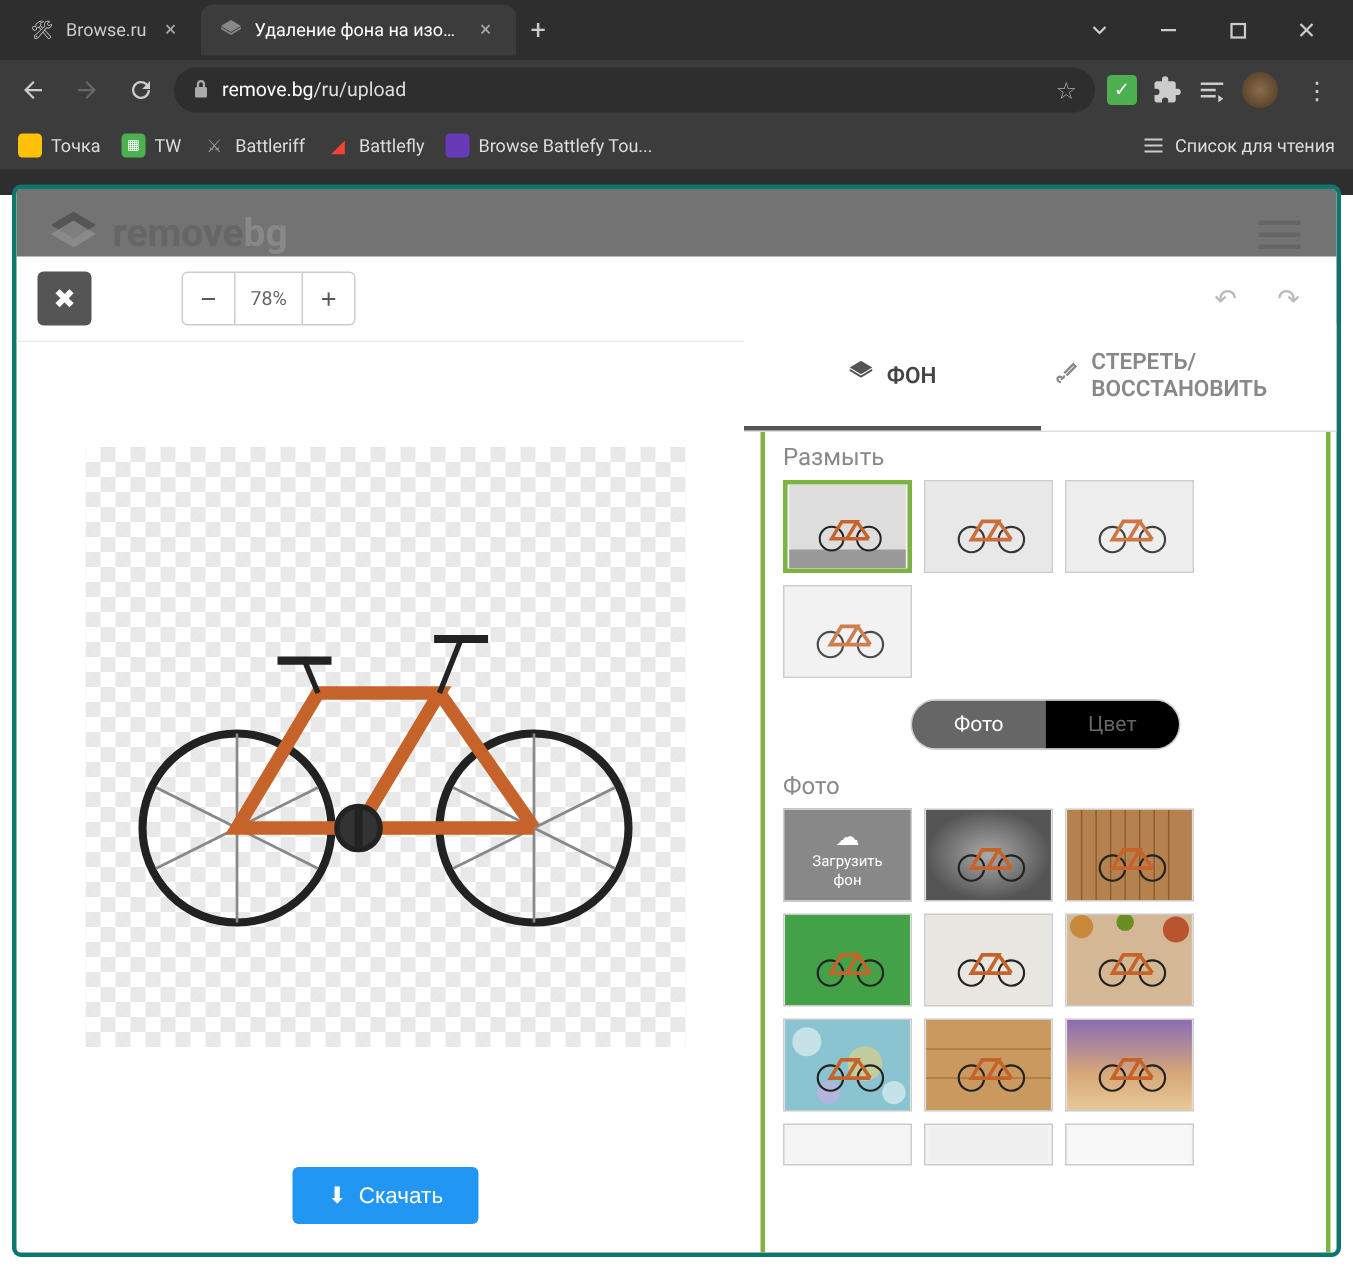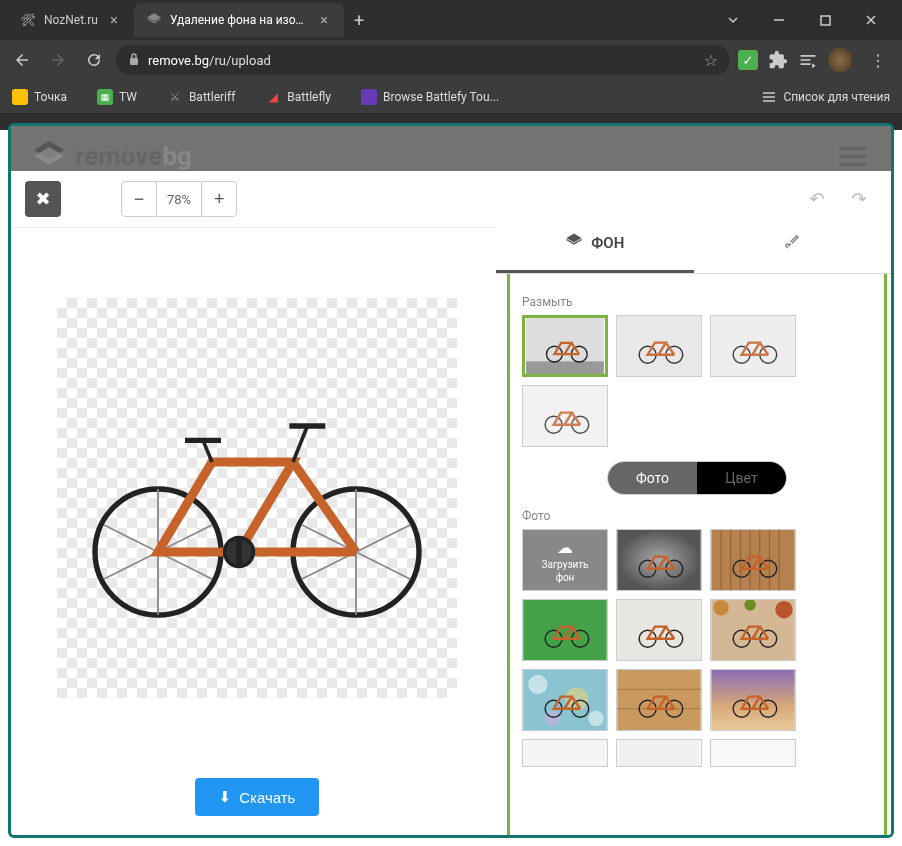--- a/index.html
+++ b/index.html
@@ -26,21 +26,21 @@
     .url .domain { color: #fff; }
     .star-icon { color: #aaa; cursor: pointer; }
     .ext-icons { display: flex; gap: 10px; align-items: center; }
     .ext-icon { width: 20px; height: 20px; cursor: pointer; }
     .checkmark-ext { background: #4caf50; border-radius: 3px; color: #fff; display: flex; align-items: center; justify-content: center; font-size: 13px; }
     .puzzle-ext { color: #ccc; }
     .list-ext { color: #ccc; }
     .avatar { width: 24px; height: 24px; border-radius: 50%; background: radial-gradient(circle, #8a6d4a, #4a3520); }
     .menu-dots { color: #ccc; padding: 0 8px; cursor: pointer; }
     
-    .bookmarks-bar { display: flex; align-items: center; height: 34px; padding: 0 12px; gap: 30px; background: #3c3c3c; border-bottom: 1px solid #2a2a2a; }
+    .bookmarks-bar { display: flex; align-items: center; height: 34px; padding: 0 12px; gap: 14px; background: #3c3c3c; border-bottom: 1px solid #2a2a2a; }
     .bookmark { display: flex; align-items: center; gap: 6px; font-size: 12px; color: #ddd; cursor: pointer; }
     .bookmark-icon { width: 16px; height: 16px; display: flex; align-items: center; justify-content: center; border-radius: 3px; flex-shrink: 0; }
     .reading-list { margin-left: auto; }
     
     
     .page { position: absolute; top: 115px; left: 0; right: 0; bottom: 0; background: #fff; border: 3px solid #0f766e; border-radius: 6px; margin: 8px; overflow: hidden; }
     .page-bg { position: absolute; inset: 0; background: rgba(0,0,0,0.55); }
     
     .brand-header { display: flex; align-items: center; padding: 12px 20px; gap: 12px; position: relative; }
     .brand-logo { display: flex; align-items: center; gap: 8px; }
@@ -80,21 +80,21 @@
       background-size: 20px 20px;
       background-position: 0 0, 0 10px, 10px -10px, -10px 0px;
       background-color: #fff;
       display: flex; align-items: center; justify-content: center;
     }
     .bike-img { width: 90%; height: 70%; }
     .download-btn { margin-top: 80px; background: #2196f3; color: #fff; border: none; padding: 10px 24px; border-radius: 4px; font-size: 15px; font-weight: 500; cursor: pointer; display: flex; align-items: center; gap: 8px; }
     
     .sidebar { width: 380px; border-left: 1px solid #ddd; overflow-y: auto; padding: 12px; padding-top: 60px; border: 3px solid #7cb342; border-radius: 8px; margin: 4px; position: relative; }
     
-    .section-label { font-size: 12px; color: #888; margin-bottom: 6px; }
+    .section-label { font-size: 16px; color: #888; margin-bottom: 6px; }
     .thumb-grid { display: flex; flex-wrap: wrap; gap: 8px; }
     .thumb { width: 86px; height: 62px; border: 1px solid #ccc; cursor: pointer; background: #f5f5f5; display: flex; align-items: center; justify-content: center; overflow: hidden; position: relative; }
     .thumb.selected { border: 3px solid #7cb342; }
     .thumb svg { width: 100%; height: 100%; }
     
     .toggle-pill { display: flex; width: 180px; margin: 14px auto; border-radius: 20px; overflow: hidden; border: 1px solid #ccc; }
     .pill-opt { flex: 1; padding: 8px; text-align: center; font-size: 14px; cursor: pointer; background: #000000; color: #666; }
     .pill-opt.active { background: #666; color: #fff; }
     
     .upload-thumb { background: #888; color: #fff; flex-direction: column; font-size: 10px; text-align: center; gap: 2px; }
@@ -103,21 +103,21 @@
     .footer-text { position: absolute; bottom: 8px; left: 100px; font-size: 13px; color: #555; }
     .footer-text a { color: #2196f3; }
   </style>
 </head>
 <body>
 
 <div class="browser-chrome">
   <div class="tab-bar">
     <div class="tab">
       <span class="tab-icon">🛠</span>
-      <span class="tab-title">NozNet.ru</span>
+      <span class="tab-title">Browse.ru</span>
       <span class="tab-close">×</span>
     </div>
     <div class="tab active">
       <span class="tab-icon">
         <svg viewBox="0 0 24 24" fill="#888">
             <path d="M12 2L2 8l10 6 10-6-10-6zm0 13L2 9v2l10 6 10-6V9l-10 6z"></path>
           </svg>
       </span>
       <span class="tab-title">Удаление фона на изображени</span>
       <span class="tab-close">×</span>
@@ -263,20 +263,21 @@
         </span>
         <span>ФОН</span>
       </div>
       <div class="editor-tab">
         <span class="tab-icon-sm">
           <svg width="18" height="18" viewBox="0 0 24 24" fill="none" stroke="#888" stroke-width="2">
               <path d="M7 21c-1 0-3-1-3-3 0-1 1-2 2-2s2 1 2 2c0 0 2-1 2-3"></path>
               <path d="M10 13l8-8 2 2-8 8"></path>
             </svg>
         </span>
+        <span>СТЕРЕТЬ/ВОССТАНОВИТЬ</span>
       </div>
     </div>
 
     <div class="editor-body">
       <div class="canvas-area">
         <div class="canvas">
           <svg class="bike-img" viewBox="0 0 200 140">
             <g stroke="#222" stroke-width="2" fill="none">
               <circle cx="45" cy="100" r="35" stroke-width="3"></circle>
               <circle cx="155" cy="100" r="35" stroke-width="3"></circle>

